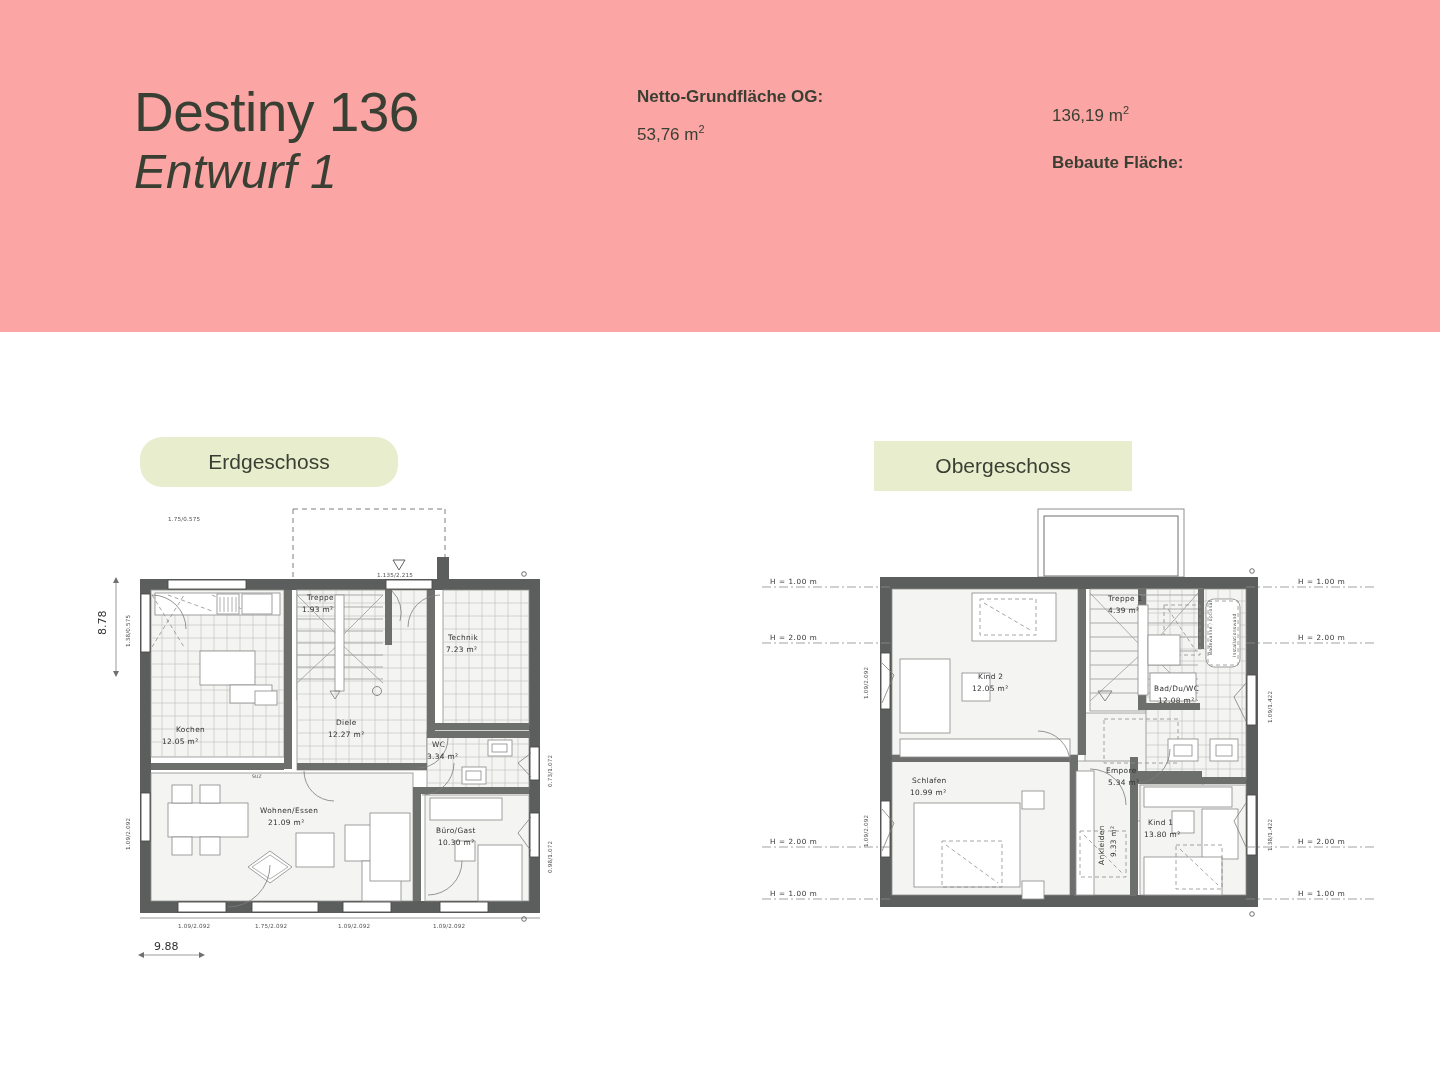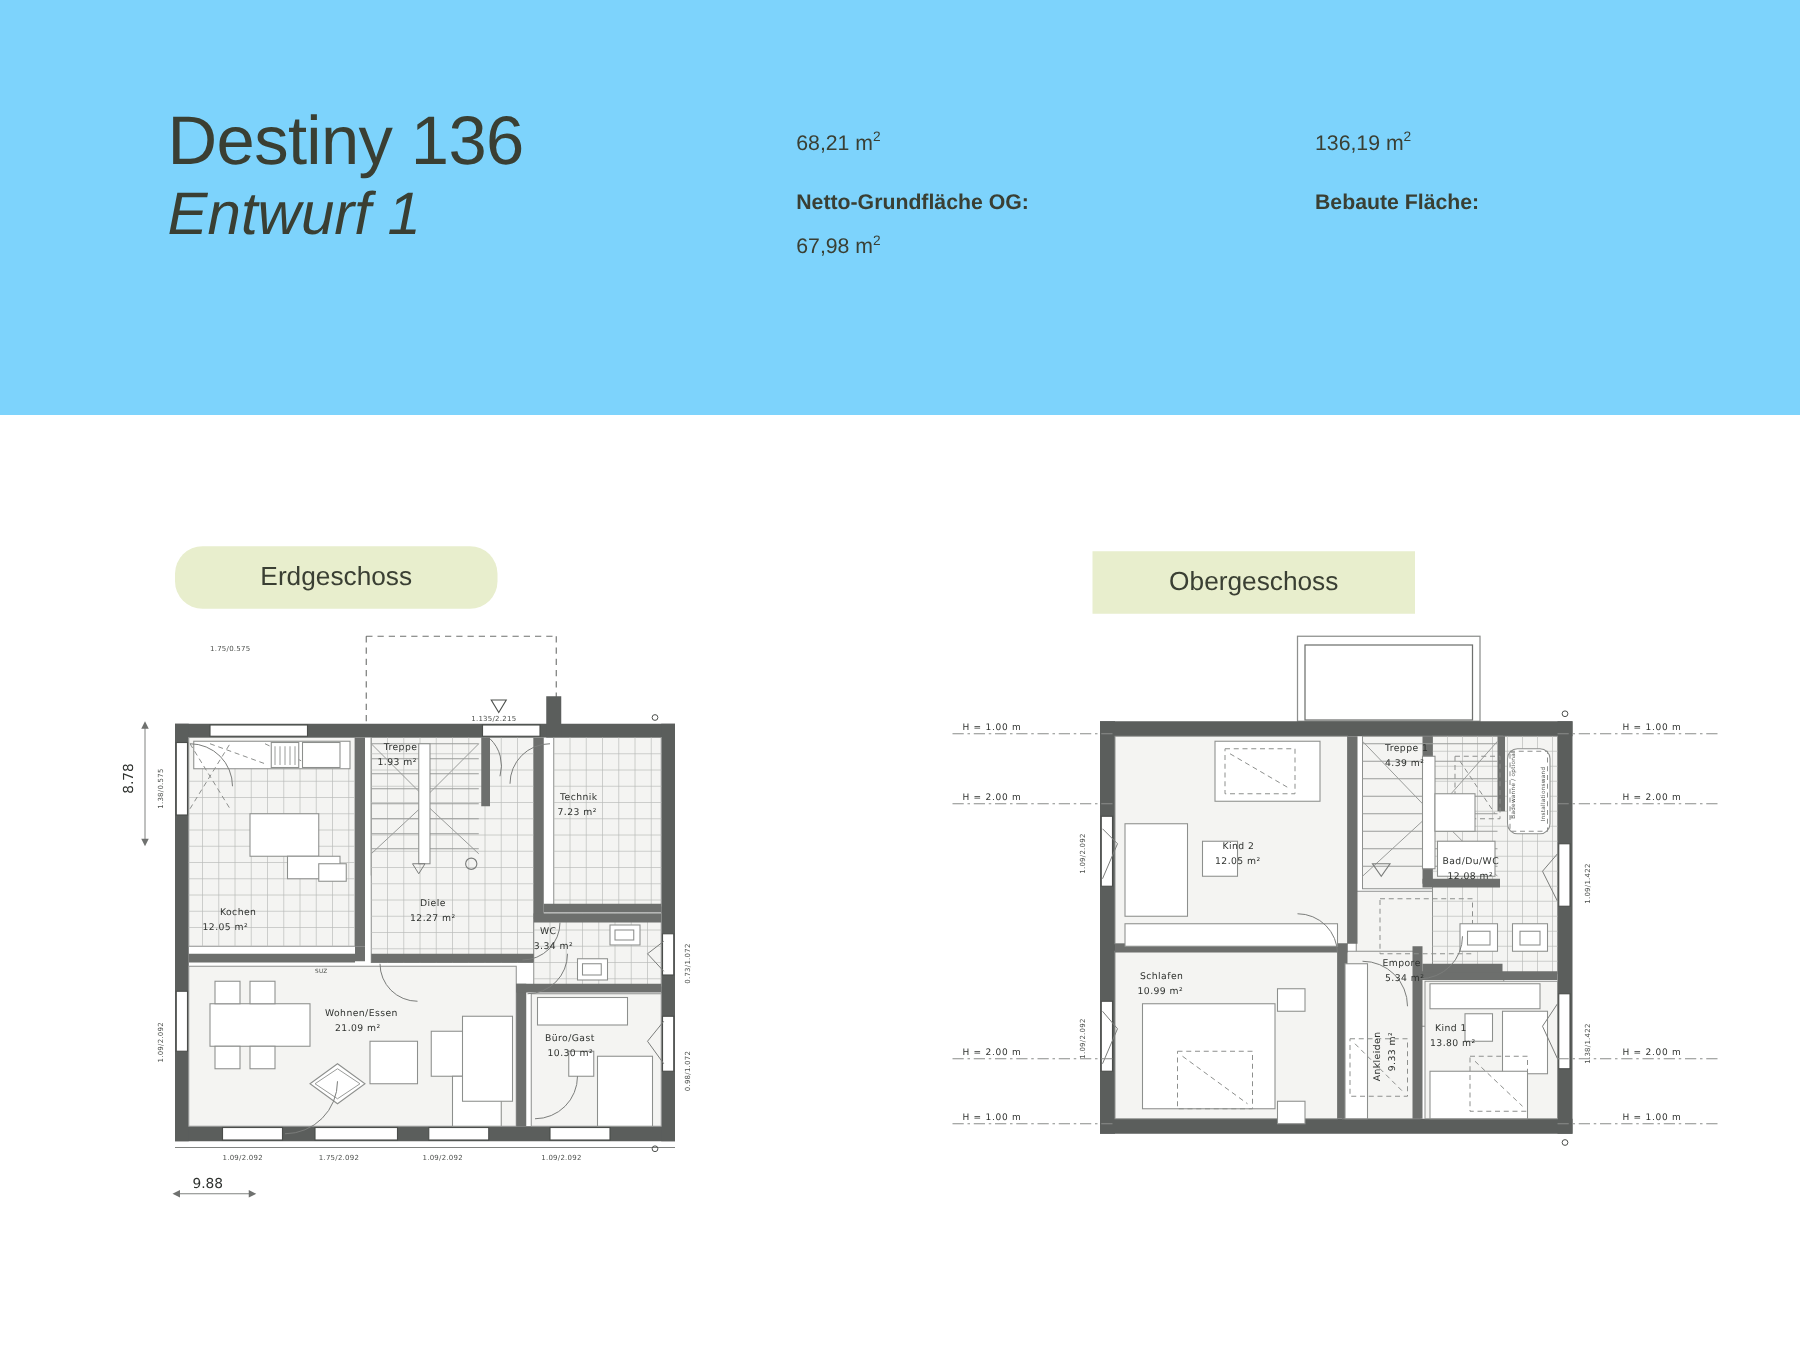--- a/index.html
+++ b/index.html
@@ -9,21 +9,21 @@
     background:#ffffff;
     font-family:"Liberation Sans", sans-serif;
     color:#3a3f33;
     overflow:hidden;
     position:relative;
   }
 
   
   #header-band {
     position:absolute; left:0; top:0; width:1440px; height:332px;
-    background:#7dd3fc;
+    background:#fca5a5;
   }
   #title-block { position:absolute; left:134px; top:84px; }
   #plan-title {
     font-size:55px; font-weight:400; letter-spacing:-0.5px;
     color:#3a3f33; line-height:1.02; white-space:nowrap;
   }
   #plan-subtitle {
     font-size:48px; font-weight:300; color:#3a3f33;
     line-height:1.15; margin-top:4px; white-space:nowrap;font-style:italic;
   }
@@ -87,26 +87,23 @@
 <body>
 
 <div id="header-band">
 
   <div id="title-block">
     <div id="plan-title">Destiny 136</div>
     <div id="plan-subtitle">Entwurf 1</div>
   </div>
 
   <div class="stat-col" id="stat-col-left">
-    <div class="stat-value">
-      <span>68,21 m</span><sup>2</sup>
-    </div>
     <div class="stat-label">Netto-Grundfläche OG:</div>
     <div class="stat-value">
-      <span>67,98 m</span><sup>2</sup>
+      <span>53,76 m</span><sup>2</sup>
     </div>
   </div>
 
   <div class="stat-col" id="stat-col-right">
     <div class="stat-value">
       <span>136,19 m</span><sup>2</sup>
     </div>
     <div class="stat-label">Bebaute Fläche:</div>
   </div>
 </div>

